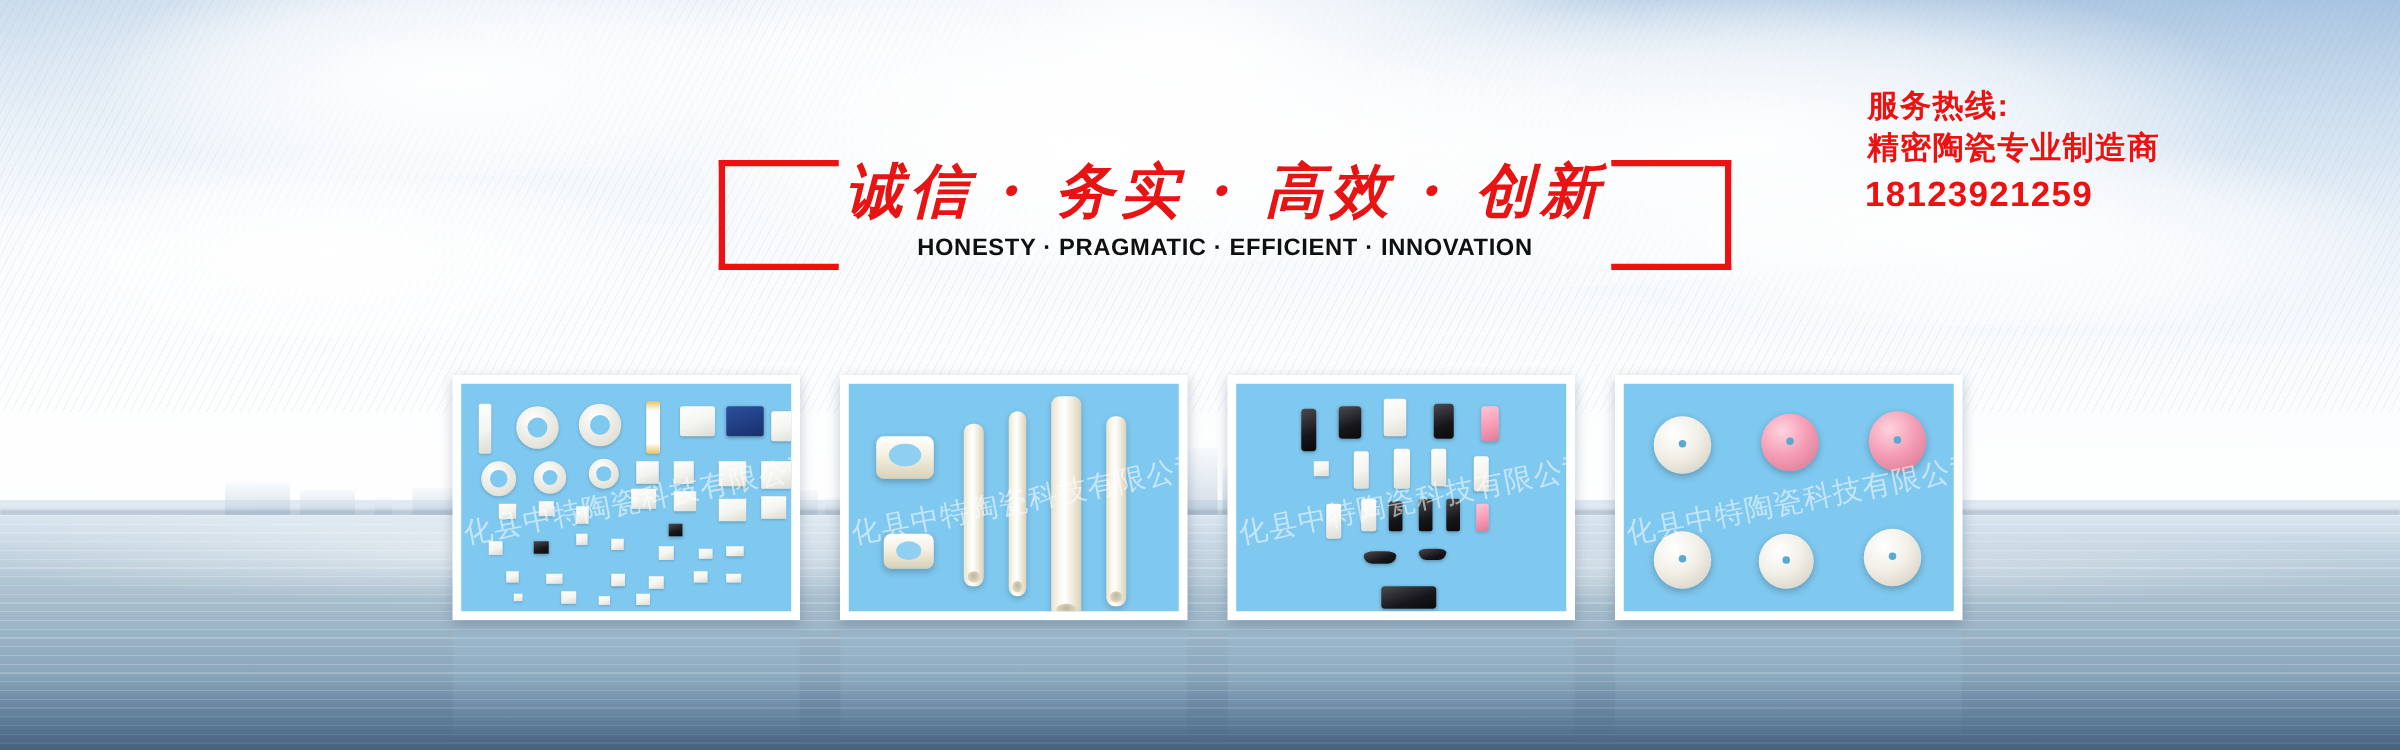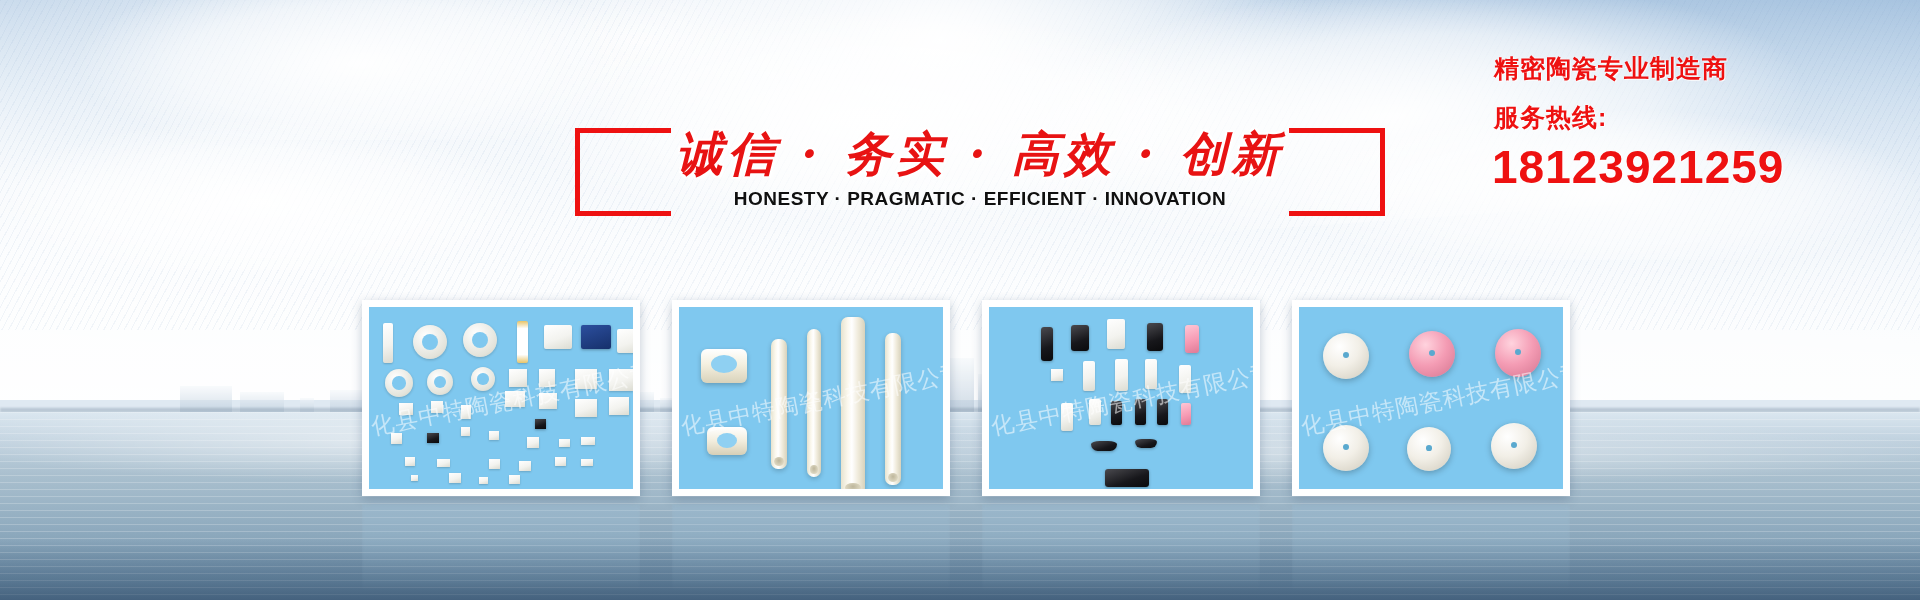--- a/index.html
+++ b/index.html
@@ -129,21 +129,21 @@
     color:#ee1111;
   }
   .contact .line {
     font-family:"Liberation Sans", sans-serif;
     font-weight:700;
     white-space:nowrap;
     text-shadow:0 0 2px rgba(255,255,255,.95), 1px 1px 0 rgba(255,255,255,.8);
   }
   .contact .tagline { font-size:25px; letter-spacing:1px; margin-left:24px; }
   .contact .hotline-label { font-size:25px; letter-spacing:1px; margin-top:16px; margin-left:24px; }
-  .contact .hotline-num { font-size:46px; letter-spacing:1px; margin-top:6px; margin-left:22px; }
+  .contact .hotline-num { font-size:28px; letter-spacing:1px; margin-top:6px; margin-left:22px; }
 
   
   .panels { position:absolute; left:0; top:0; width:1920px; height:600px; }
   .panel {
     position:absolute;
     top:300px; width:278px; height:196px;
     background:#ffffff;
     padding:7px;
     box-shadow:0 3px 10px rgba(40,70,100,.28);
   }
@@ -254,22 +254,22 @@
     <div class="bracket right">
       <span class="h t"></span>
         <span class="v"></span>
         <span class="h b"></span>
     </div>
     <div class="slogan-cn">诚信 · 务实 · 高效 · 创新</div>
     <div class="slogan-en">HONESTY · PRAGMATIC · EFFICIENT · INNOVATION</div>
   </div>
 
   <div class="contact">
+    <div class="line hotline-label">服务热线:</div>
     <div class="line tagline">精密陶瓷专业制造商</div>
-    <div class="line hotline-label">服务热线:</div>
     <div class="line hotline-num">18123921259</div>
   </div>
 
   <div class="panels">
     <div class="reflect r1"></div>
     <div class="reflect r2"></div>
     <div class="reflect r3"></div>
     <div class="reflect r4"></div>
 
     <div class="panel p1">

